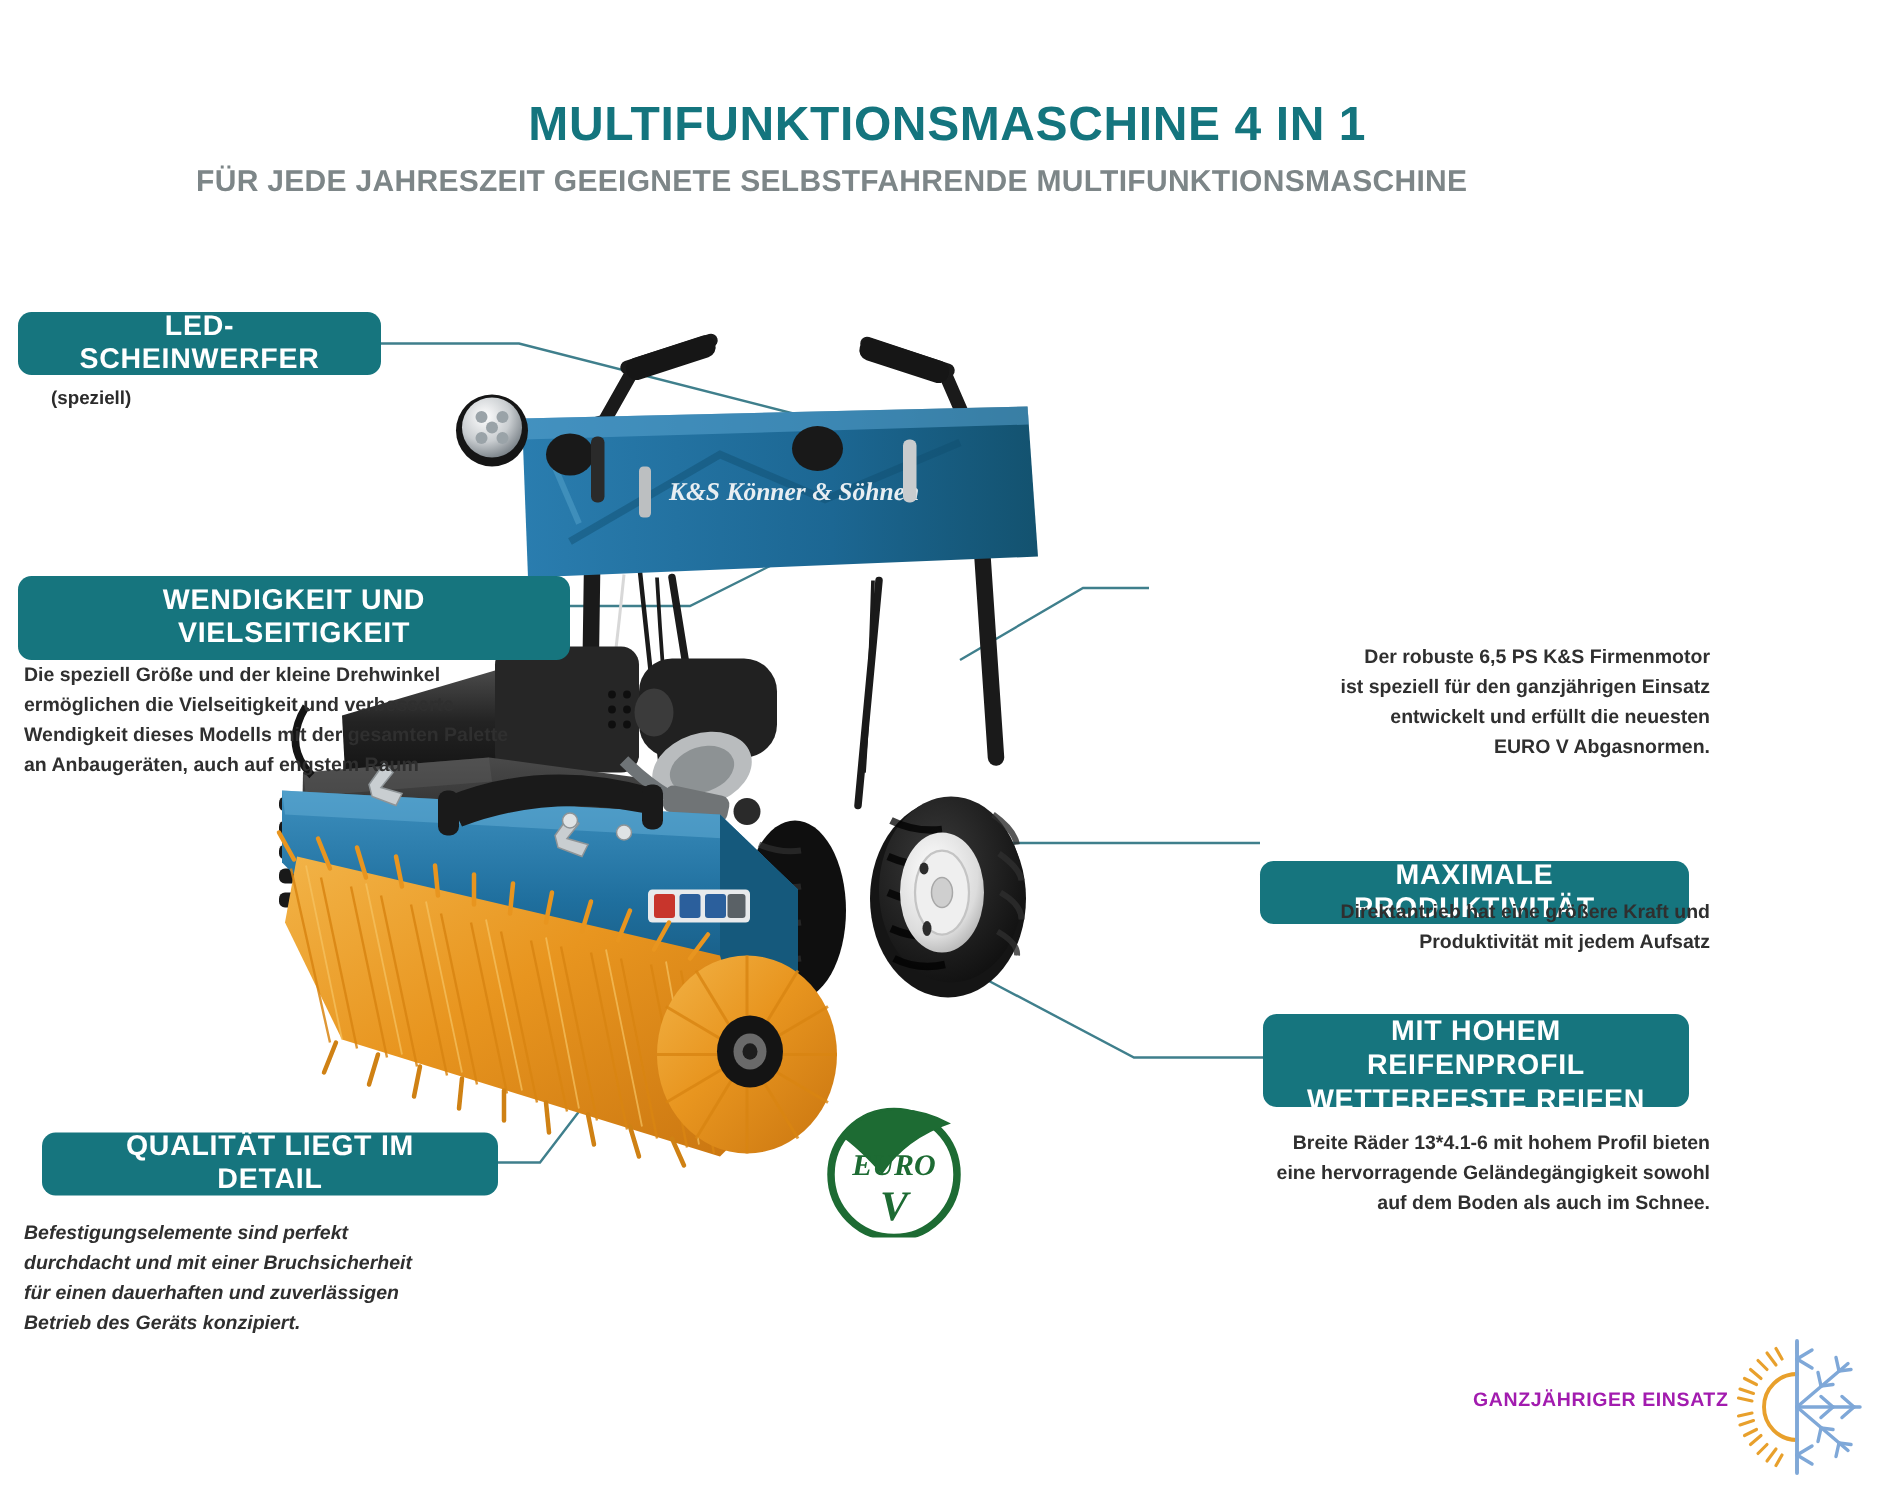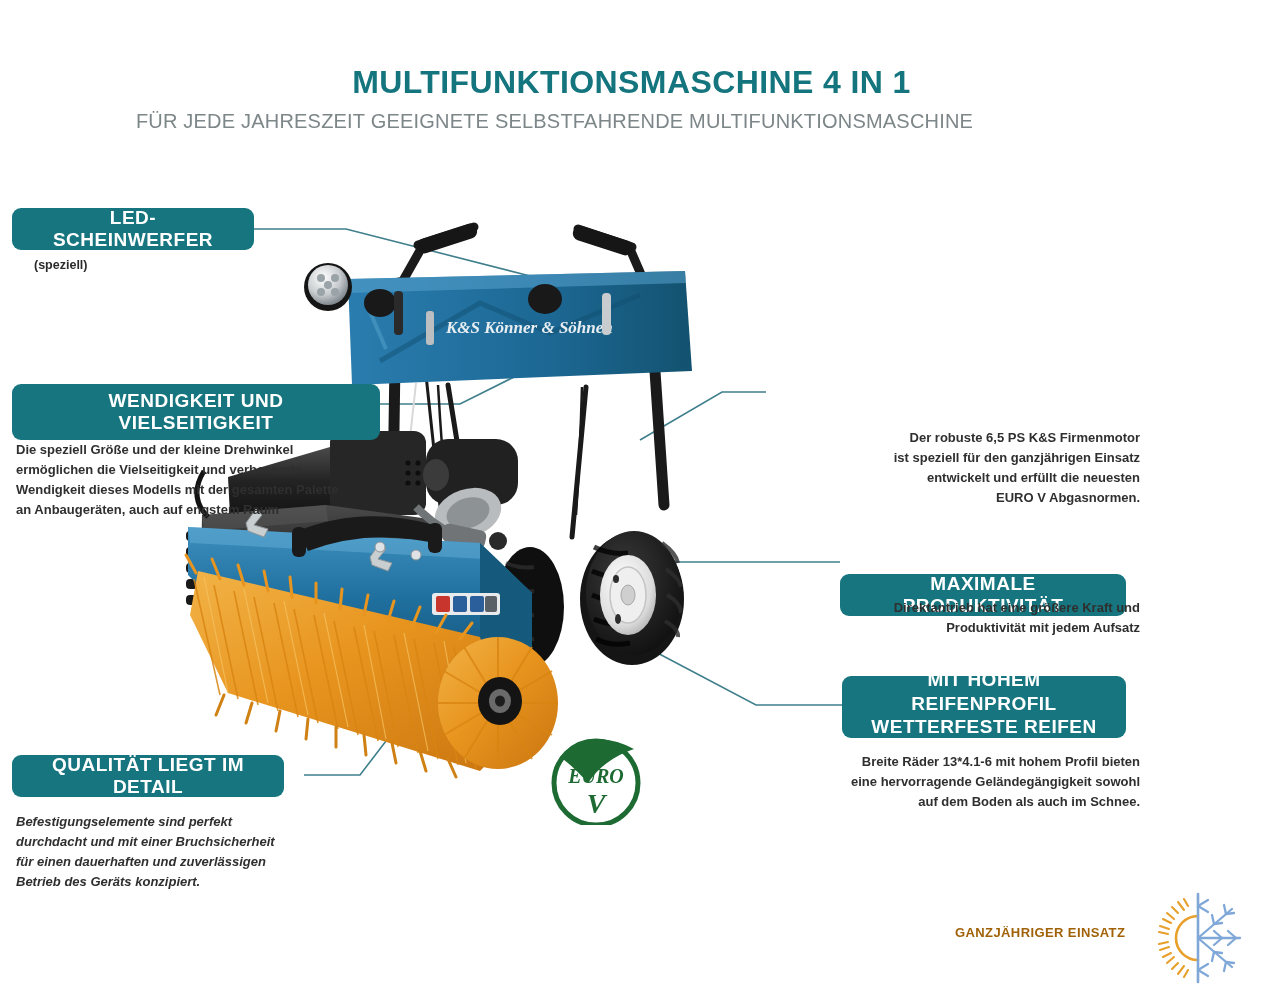--- a/index.html
+++ b/index.html
@@ -14,32 +14,32 @@
   #stage{position:absolute;left:0;top:0;width:1263px;height:1000px;}
 
   
   .title{
     position:absolute;left:0;top:64px;width:1263px;text-align:center;
     font-size:32px;font-weight:bold;letter-spacing:.4px;
     color:#14757e;
   }
   .subtitle{
     position:absolute;left:0;top:110px;width:1109px;text-align:center;
-    font-size:20px;font-weight:normal;letter-spacing:.2px;
+    font-size:20px;font-weight:bold;letter-spacing:.2px;
     color:#7d8688;
   }
 
   
   .badge{
     position:absolute;
     background:#16757e;
     color:#ffffff;
     border-radius:9px;
     font-size:19px;font-weight:bold;letter-spacing:.5px;
-    display:flex;align-items:center;justify-content:flex-end;
+    display:flex;align-items:center;justify-content:flex-start;
     text-align:center;line-height:1.18;
     padding:0 18px;
     box-sizing:border-box;
   }
   .badge.two{line-height:1.22;}
 
   .subnote{
     position:absolute;
     font-size:12.5px;font-weight:bold;color:#2b2b2b;
   }
@@ -54,23 +54,23 @@
   .body-txt.left{text-align:left;}
 
   
   #lines{position:absolute;left:0;top:0;width:1263px;height:1000px;pointer-events:none;}
 
   
   #machine{position:absolute;left:180px;top:175px;width:640px;height:650px;}
 
   
   .footer-logo-text{
-    position:absolute;left:955px;top:925px;
+    position:absolute;left:982px;top:925px;
     font-size:13px;font-weight:bold;letter-spacing:.4px;
-    color:#a16207;
+    color:#a21caf;
   }
   #sunflake{position:absolute;left:1148px;top:888px;width:100px;height:100px;}
 </style>
 </head>
 <body>
 
 <div id="stage">
 
   <div class="title">MULTIFUNKTIONSMASCHINE 4 IN 1</div>
   <div class="subtitle">FÜR JEDE JAHRESZEIT GEEIGNETE SELBSTFAHRENDE MULTIFUNKTIONSMASCHINE</div>
@@ -385,21 +385,21 @@
   <div class="subnote" style="left:34px;top:258px;">(speziell)</div>
 
   <div class="badge" style="left:12px;top:384px;width:368px;height:56px;">
     <span>WENDIGKEIT UND VIELSEITIGKEIT</span>
   </div>
   <div class="body-txt left" style="left:16px;top:440px;width:350px;">Die speziell Größe und der kleine Drehwinkel
 ermöglichen die Vielseitigkeit und verbesserte
 Wendigkeit dieses Modells mit der gesamten Palette
 an Anbaugeräten, auch auf engstem Raum</div>
 
-  <div class="badge" style="left:12px;top:755px;width:272px;height:42px;">
+  <div class="badge" style="left:28px;top:755px;width:304px;height:42px;">
     <span>QUALITÄT LIEGT IM DETAIL</span>
   </div>
   <div class="body-txt left" style="left:16px;top:812px;width:330px;font-style:italic;">Befestigungselemente sind perfekt
 durchdacht und mit einer Bruchsicherheit
 für einen dauerhaften und zuverlässigen
 Betrieb des Geräts konzipiert.</div>
 
   <div class="body-txt right" style="left:780px;top:428px;width:360px;">Der robuste 6,5 PS K&amp;S Firmenmotor
 ist speziell für den ganzjährigen Einsatz
 entwickelt und erfüllt die neuesten

